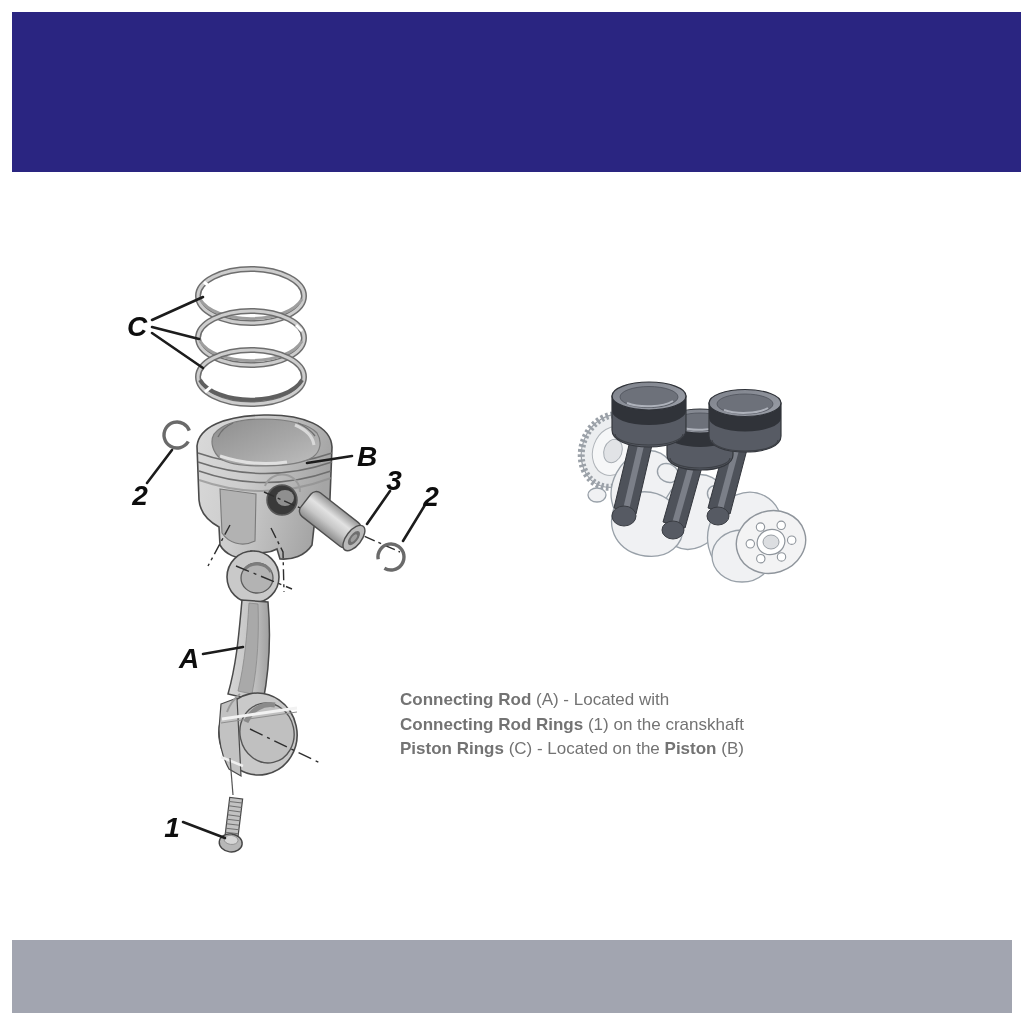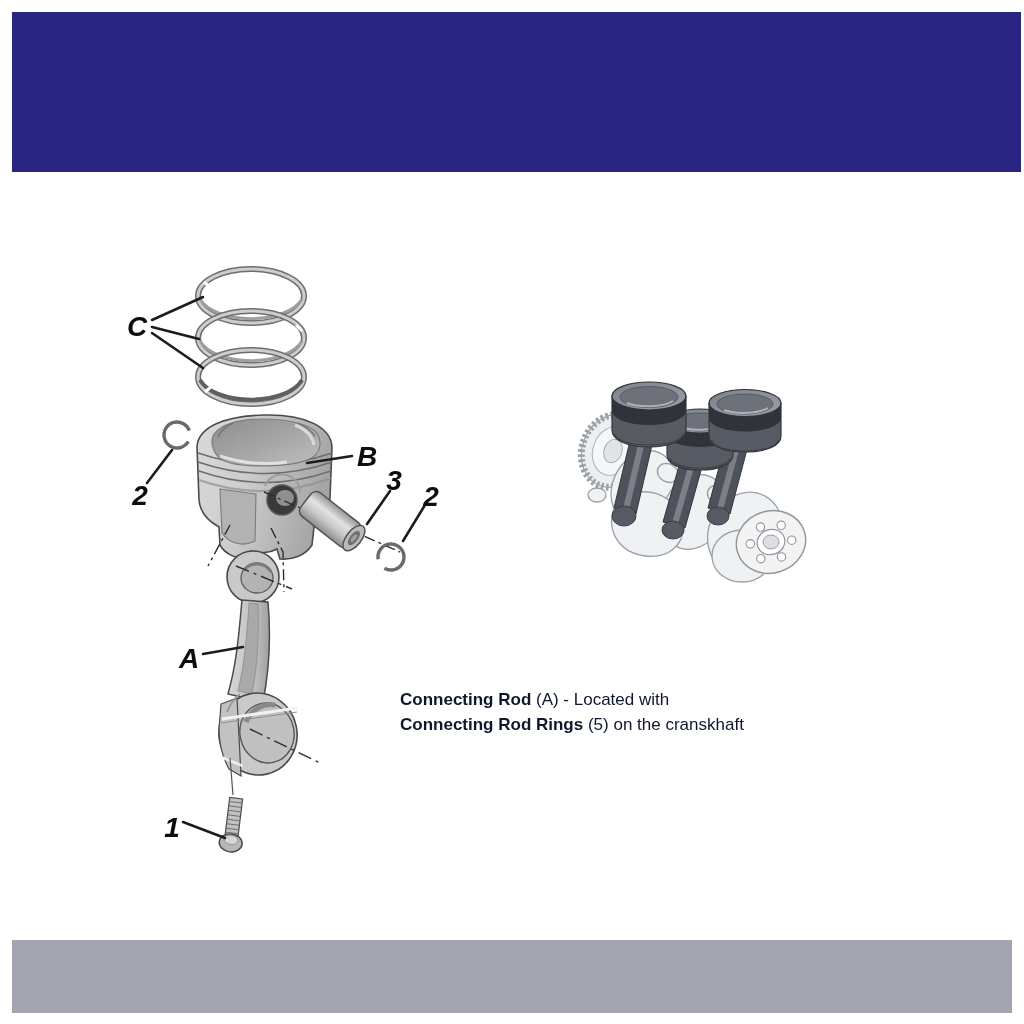--- a/index.html
+++ b/index.html
@@ -4,21 +4,21 @@
 <style>
   html,body{margin:0;padding:0;background:#ffffff;}
   .stage{position:relative;width:1024px;height:1024px;background:#ffffff;overflow:hidden;
          font-family:"Liberation Sans", sans-serif;}
   .banner-top{position:absolute;left:12px;top:12px;width:1009px;height:160px;background:#2a2581;}
   .banner-bottom{position:absolute;left:12px;top:940px;width:1000px;height:73px;background:#a2a5b0;}
   .diagram-svg{position:absolute;left:0;top:0;width:1024px;height:1024px;}
   .lbl{font-family:"Liberation Sans", sans-serif;font-style:italic;font-weight:bold;
        font-size:28px;fill:#0d0d0d;}
   .description{position:absolute;left:400px;top:688px;width:520px;}
-  .desc-line{margin:0;font-size:17px;line-height:24.5px;color:#0f172a;white-space:nowrap;}
+  .desc-line{margin:0;font-size:17px;line-height:24.5px;color:#737373;white-space:nowrap;}
   .b{font-weight:bold;}
 </style>
 </head>
 <body>
 
 <div class="stage">
 
   <div class="banner-top" style="background: rgb(42, 37, 129);"></div>
   <div class="banner-bottom" style="background: rgb(162, 165, 176);"></div>
 
@@ -232,16 +232,17 @@
       <text class="lbl" x="367" y="466">B</text>
       <text class="lbl" x="394" y="490">3</text>
       <text class="lbl" x="431" y="506">2</text>
       <text class="lbl" x="189" y="668">A</text>
       <text class="lbl" x="172" y="837">1</text>
     </g>
   </svg>
 
   <div class="description">
     <p class="desc-line"><span class="b">Connecting Rod</span><span> (A) - Located with</span></p>
-    <p class="desc-line"><span class="b">Connecting Rod Rings</span><span> (5) on the cranskhaft</span></p>
+    <p class="desc-line"><span class="b">Connecting Rod Rings</span><span> (1) on the cranskhaft</span></p>
+    <p class="desc-line"><span class="b">Piston Rings</span><span> (C) - Located on the </span><span class="b">Piston</span><span> (B)</span></p>
   </div>
 
 </div>
 
 </body></html>

